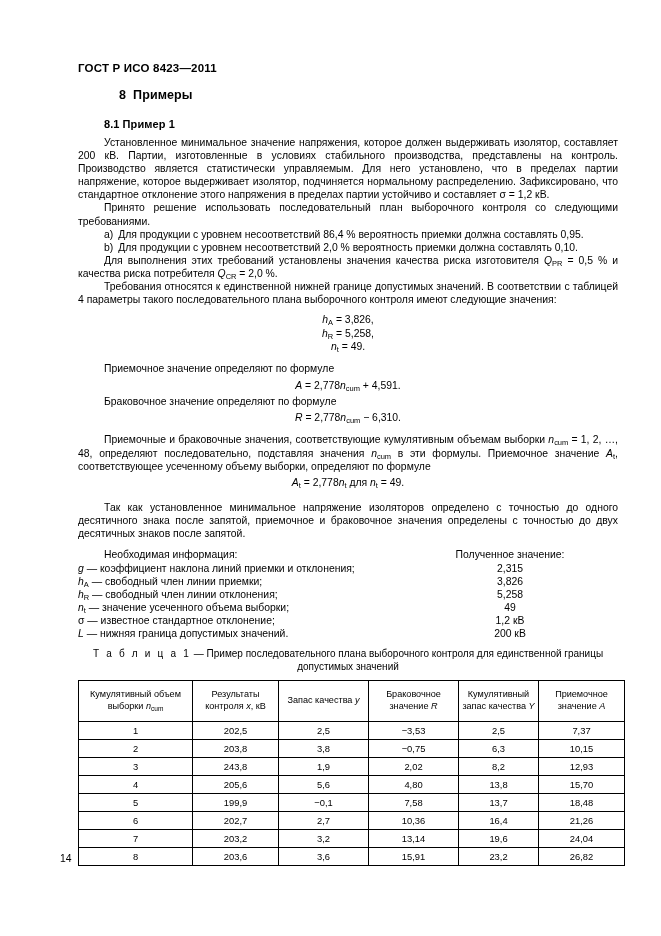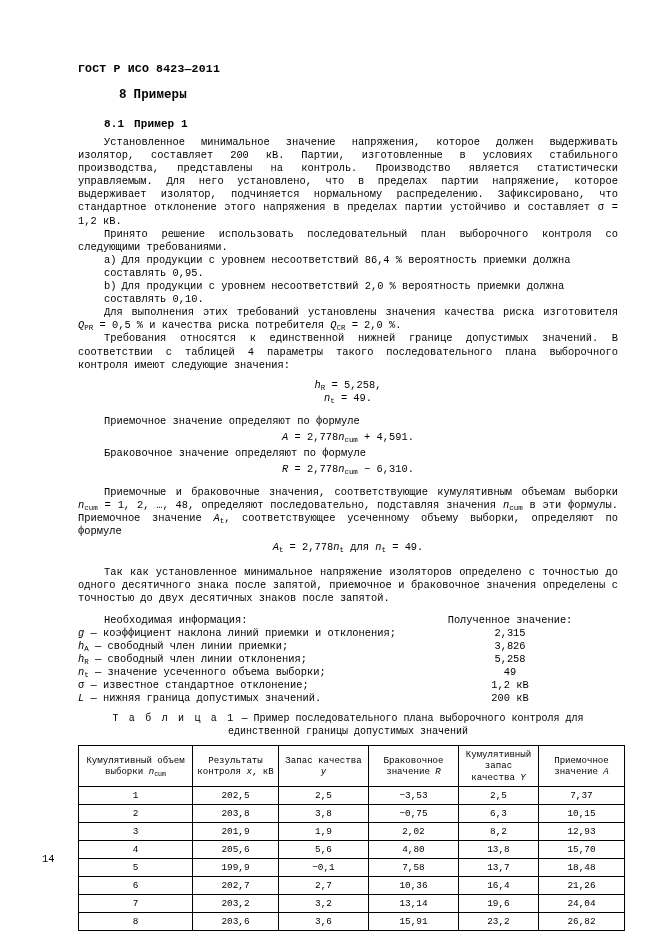--- a/index.html
+++ b/index.html
@@ -13,21 +13,20 @@
     font-family: "Liberation Sans", sans-serif;
     color: #000000;
     position: relative;
     overflow: hidden;
   }
   .page {
     position: relative;
     width: 661px;
     height: 936px;
     box-sizing: border-box;
-    font-family: Liberation Mono, monospace;
   }
 
   
   .running-head {
     position: absolute;
     left: 78px;
     top: 62px;
     font-size: 11.5px;
     font-weight: bold;
     letter-spacing: 0.2px;
@@ -48,21 +47,21 @@
     letter-spacing: 0.1px;
   }
   h2.clause .num { margin-right: 7px; }
 
   h3.subclause {
     font-size: 11px;
     font-weight: bold;
     margin: 0 0 6px 26px;
     letter-spacing: 0.1px;
   }
-  h3.subclause .num { margin-right: 10px; }
+  h3.subclause .num { margin-right: 3px; }
 
   p.body {
     font-size: 10.4px;
     line-height: 13.1px;
     margin: 0;
     text-align: justify;
     text-indent: 26px;
     hyphens: manual;
   }
   p.list-item {
@@ -161,21 +160,21 @@
   col.c0 { width: 114px; }
   col.c1 { width: 86px; }
   col.c2 { width: 90px; }
   col.c3 { width: 90px; }
   col.c4 { width: 80px; }
   col.c5 { width: 86px; }
 
   
   .folio {
     position: absolute;
-    left: 42px;
+    left: 60px;
     top: 853px;
     font-size: 10.4px;
   }
 </style>
 </head>
 <body>
 
 <div class="page">
 
   <div class="running-head">ГОСТ Р ИСО 8423—2011</div>
@@ -200,20 +199,21 @@
 
     <p class="list-item">
       <span class="lbl">b)</span><span>Для продукции с уровнем несоответствий 2,0 % вероятность приемки должна составлять 0,10.</span>
     </p>
 
     <p class="body"><span>Для выполнения этих требований установлены значения качества риска изготовителя </span><i class="var">Q</i><sub>PR</sub><span> = 0,5 % и качества риска потребителя </span><i class="var">Q</i><sub>CR</sub><span> = 2,0 %.</span></p>
 
     <p class="body">Требования относятся к единственной нижней границе допустимых значений. В соответствии с таблицей 4 параметры такого последовательного плана выборочного контроля имеют следующие значения:</p>
 
     <div class="formula-block">
+      <div><i class="var">h</i><sub>A</sub> <span>= 3,826,</span></div>
       <div><i class="var">h</i><sub>R</sub> <span>= 5,258,</span></div>
       <div><i class="var">n</i><sub>t</sub> <span>= 49.</span></div>
     </div>
 
     <p class="lead-in">Приемочное значение определяют по формуле</p>
 
     <div class="formula"><i class="var">A</i><span> = 2,778</span><i class="var">n</i><sub>cum</sub><span> + 4,591.</span></div>
 
     <p class="lead-in">Браковочное значение определяют по формуле</p>
 
@@ -310,21 +310,21 @@
         <tr>
           <td>2</td>
           <td>203,8</td>
           <td>3,8</td>
           <td>−0,75</td>
           <td>6,3</td>
           <td>10,15</td>
         </tr>
         <tr>
           <td>3</td>
-          <td>201,9</td>
+          <td>243,8</td>
           <td>1,9</td>
           <td>2,02</td>
           <td>8,2</td>
           <td>12,93</td>
         </tr>
         <tr>
           <td>4</td>
           <td>205,6</td>
           <td>5,6</td>
           <td>4,80</td>

